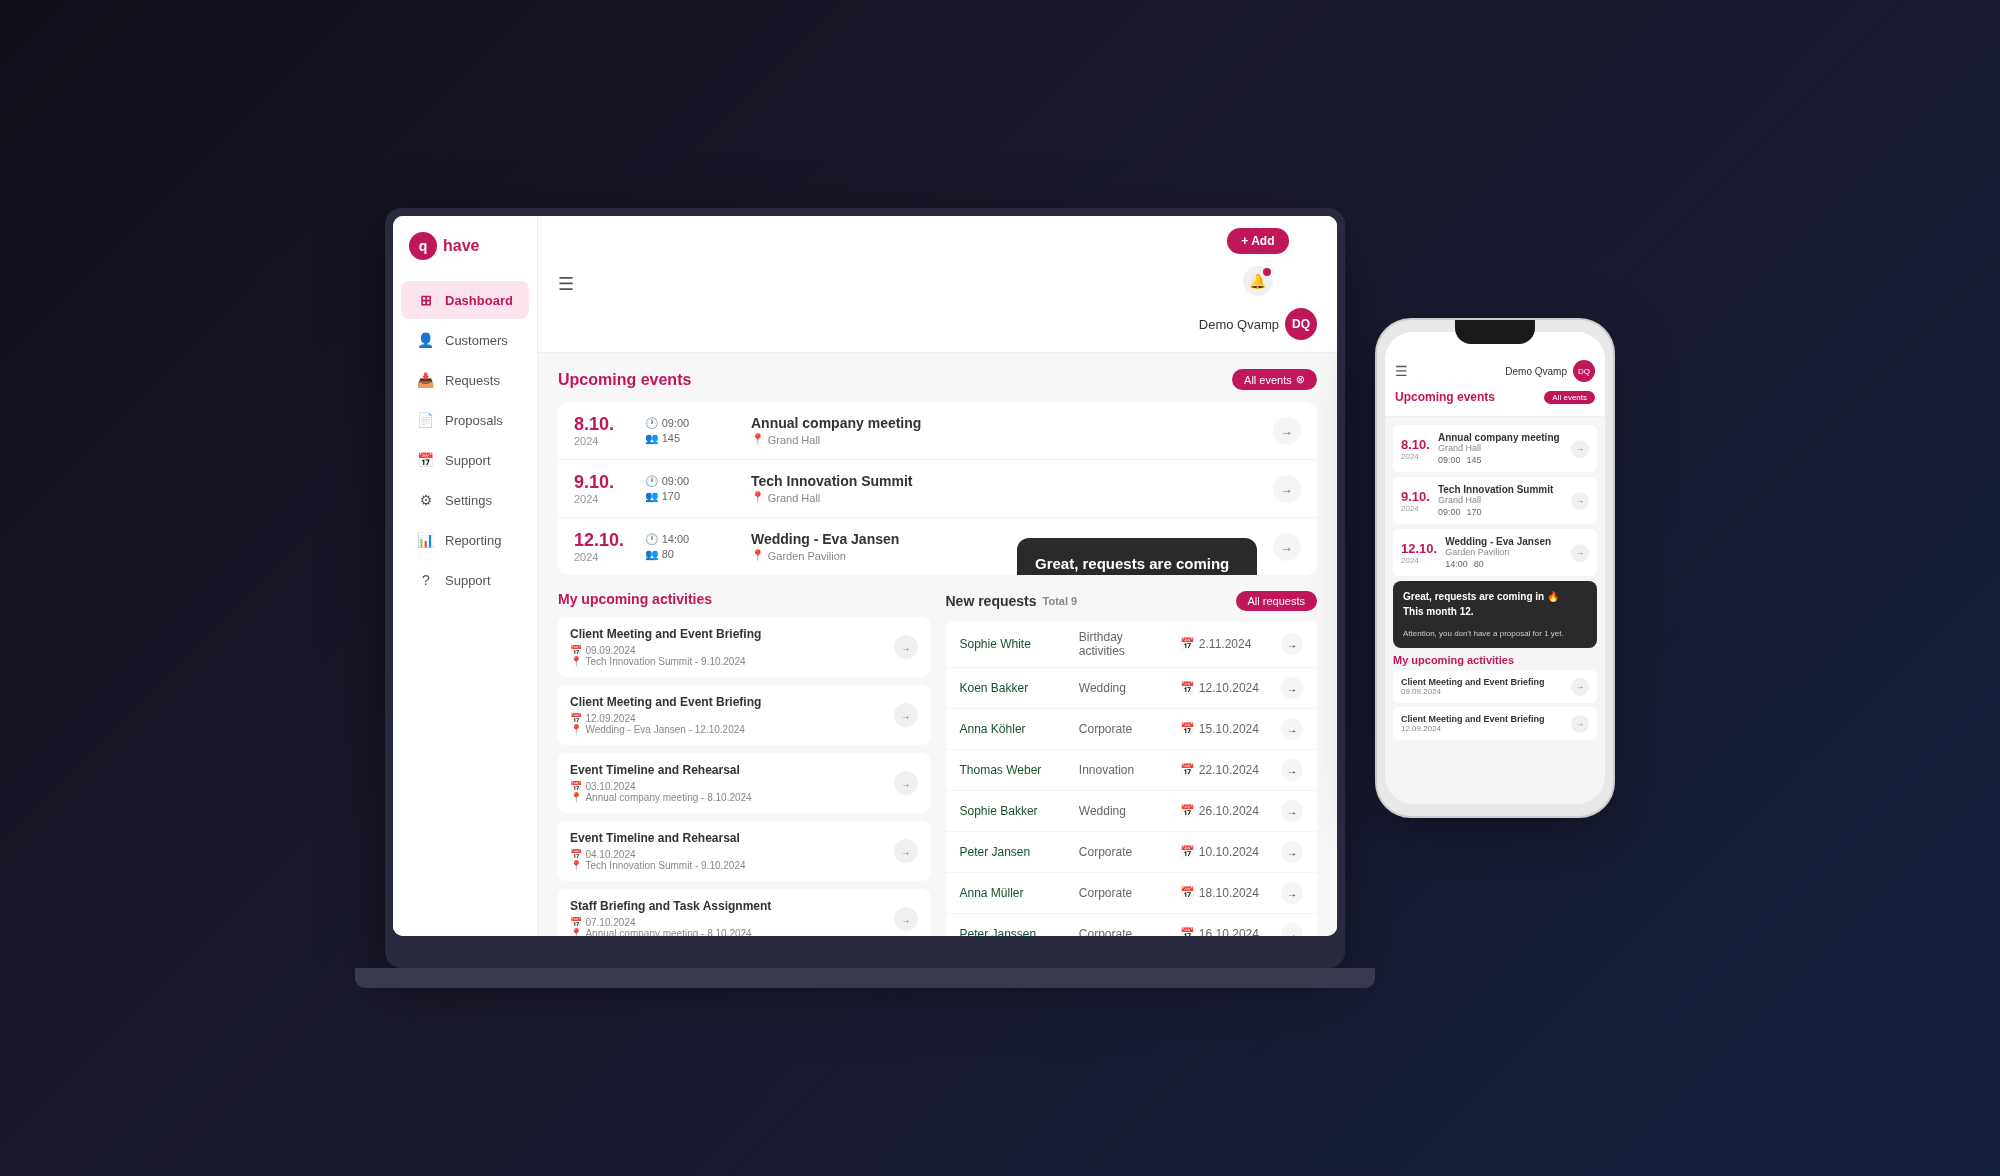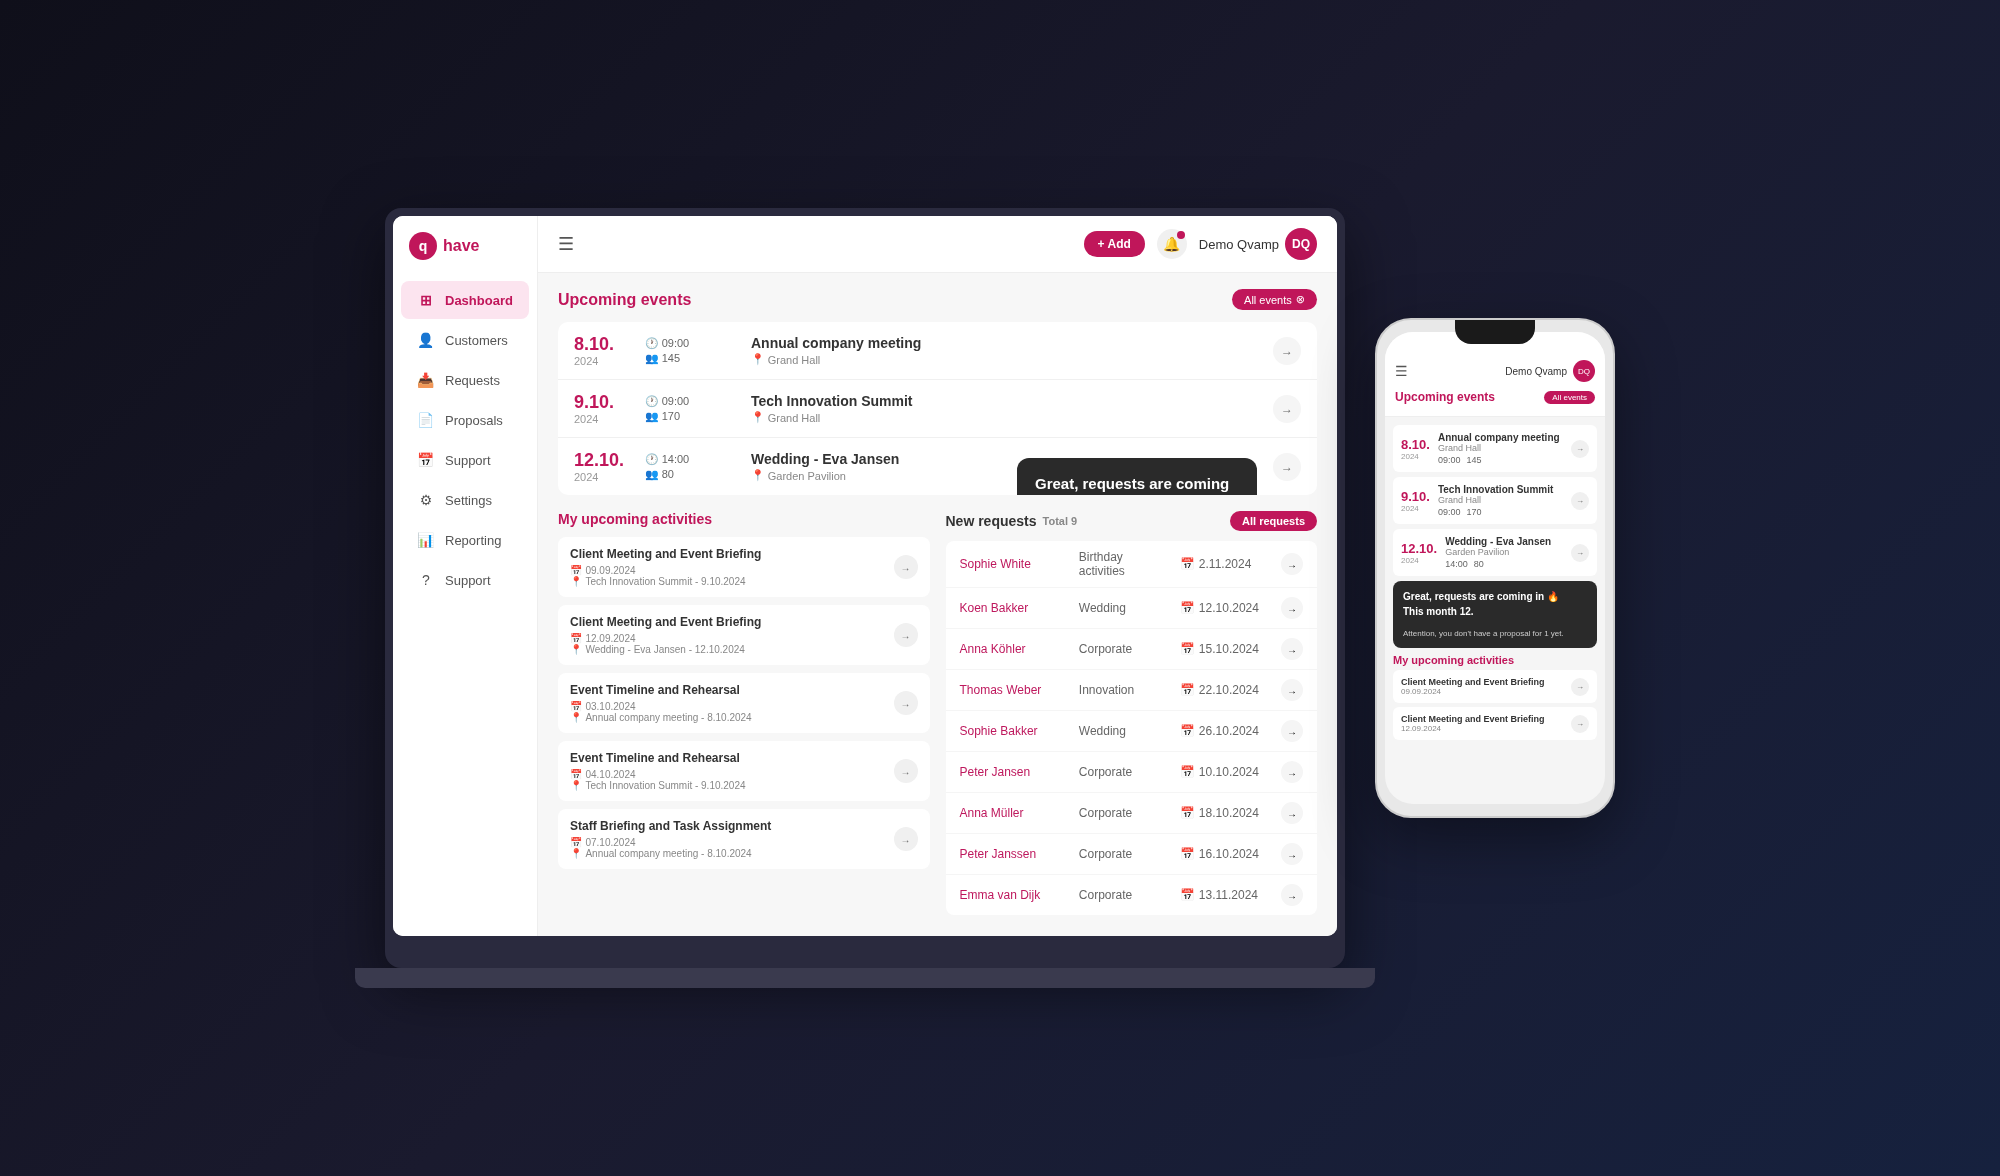--- a/index.html
+++ b/index.html
@@ -130,20 +130,21 @@
     }
     .hamburger {
       cursor: pointer;
       font-size: 18px;
       color: #555;
     }
     .header-right {
       display: flex;
       align-items: center;
       gap: 12px;
+      flex-direction: column;
     }
     .add-btn {
       background: #c0165a;
       color: white;
       border: none;
       padding: 6px 14px;
       border-radius: 20px;
       font-size: 12px;
       cursor: pointer;
       font-weight: 600;
@@ -397,37 +398,36 @@
       color: #888;
     }
     .all-requests-btn {
       background: #c0165a;
       color: white;
       border: none;
       padding: 4px 12px;
       border-radius: 20px;
       font-size: 11px;
       cursor: pointer;
-      font-weight: bold;
     }
     .requests-table {
       background: #fff;
       border-radius: 8px;
       overflow: hidden;
     }
     .request-row {
       display: flex;
       align-items: center;
       padding: 9px 14px;
       border-bottom: 1px solid #f5f5f5;
       font-size: 12px;
       gap: 10px;
     }
     .request-row:last-child { border-bottom: none; }
-    .req-name { flex: 1.2; color: #be185d; font-weight: 500; }
+    .req-name { flex: 1.2; color: #14532d; font-weight: 500; }
     .req-type { flex: 1; color: #666; }
     .req-date { flex: 1; color: #666; display: flex; align-items: center; gap: 4px; }
     .req-arrow {
       width: 22px;
       height: 22px;
       background: #f5f5f5;
       border-radius: 50%;
       display: flex;
       align-items: center;
       justify-content: center;

